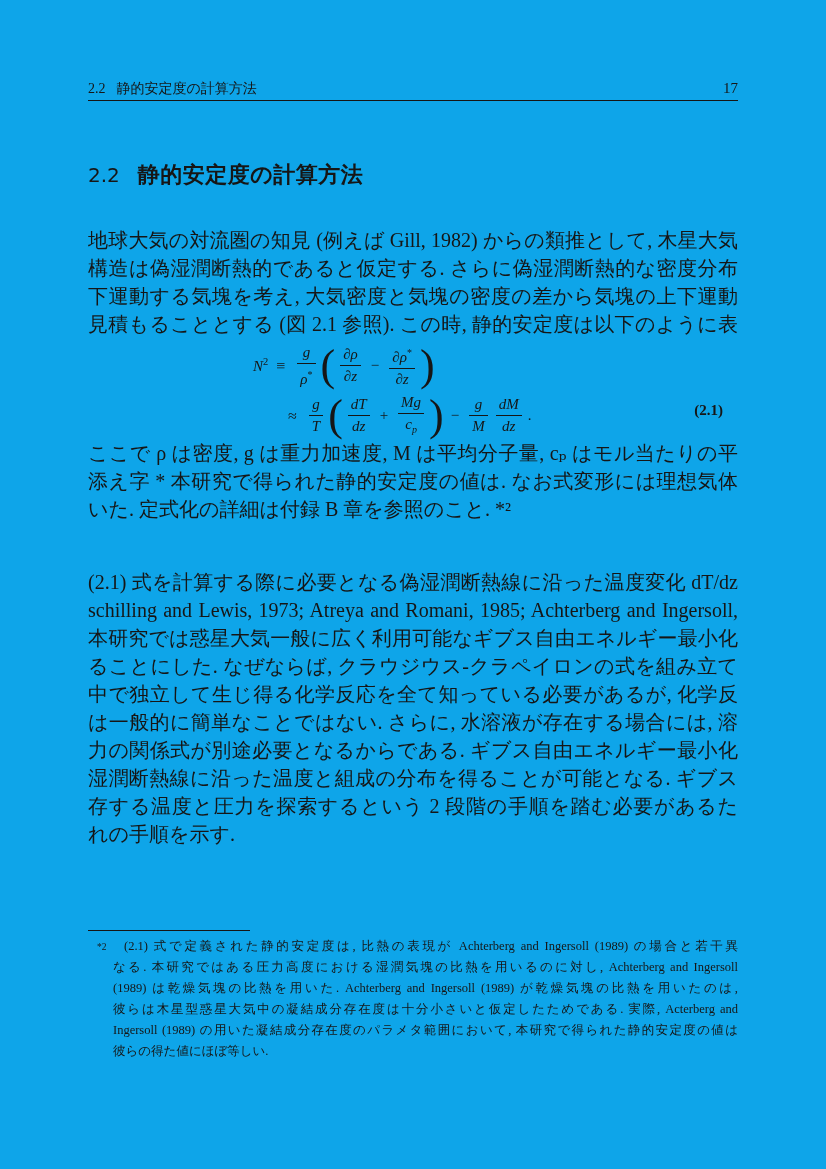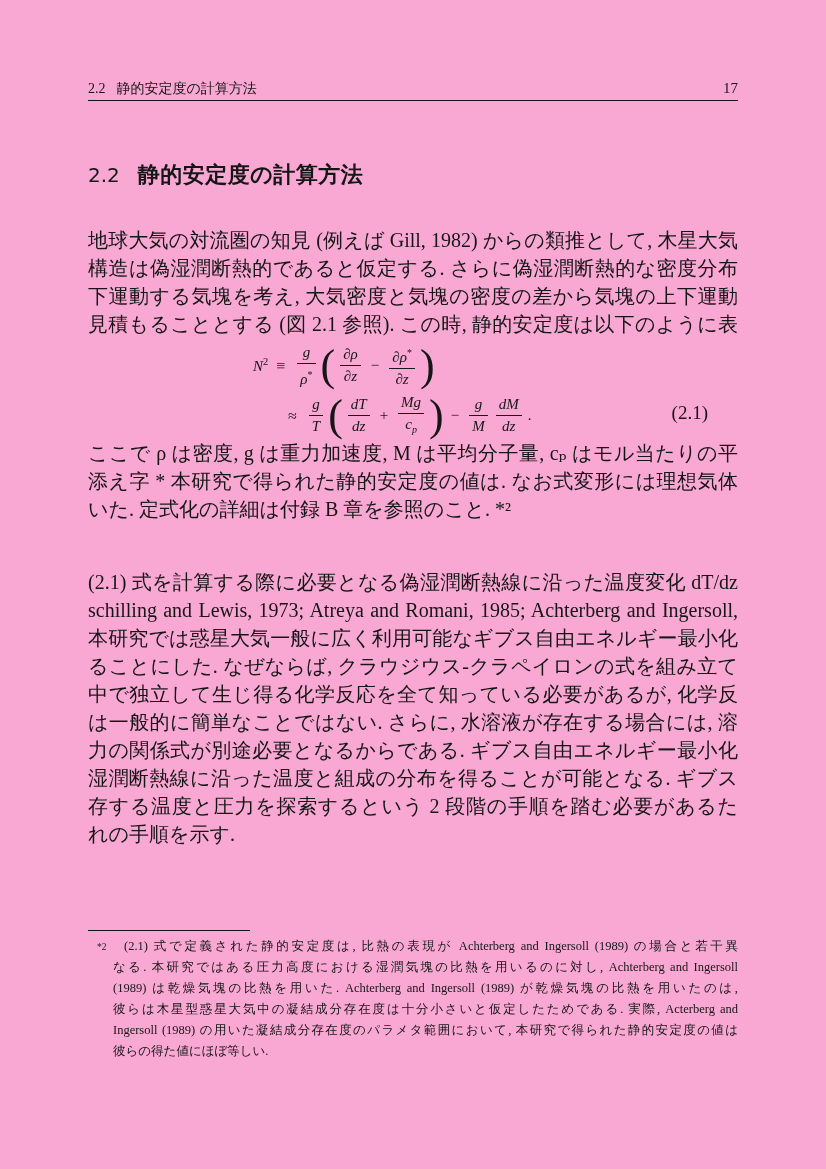--- a/index.html
+++ b/index.html
@@ -4,21 +4,21 @@
 <style>
   html, body {
     margin: 0; padding: 0;
     background: #ffffff;
     font-family: "Liberation Serif", "DejaVu Serif", serif;
     color: #161616;
   }
   .page {
     position: relative;
     width: 826px; height: 1169px;
-    background: #f9a8d4;
+    background: #0ea5e9;
     overflow: hidden;
   }
   
   .running-header {
     position: absolute; top: 80px; left: 88px; width: 650px;
     display: flex; justify-content: space-between; align-items: baseline;
     font-size: 14px; line-height: 16px;
   }
   .running-header .left { display: flex; gap: 11px; }
   .running-header .pageno { font-weight: normal; font-size: 15px; }
@@ -59,21 +59,21 @@
   .v { font-style: italic; }
   .frac { display: inline-block; vertical-align: middle; text-align: center; margin: 0 4px; }
   .frac .num { display: block; border-bottom: 1px solid #161616; padding: 0 3px 2px; line-height: 17px; }
   .frac .den { display: block; padding: 2px 3px 0; line-height: 17px; }
   .rel { margin: 0 8px; font-size: 16px; }
   .op { margin: 0 6px; }
   .bigp { font-size: 44px; font-weight: 300; line-height: 44px; transform: scaleY(1.02); margin: 0 1px; }
   sup.s { font-size: 10px; vertical-align: super; }
   sub.s { font-size: 10px; vertical-align: sub; font-style: italic; }
   .lhs sup { font-size: 10.5px; }
-  .eq-number { position: absolute; right: 30px; top: 60px; font-size: 19px; }
+  .eq-number { position: absolute; right: 15px; top: 60px; font-size: 15px; font-weight: bold; }
   .eq-dot { margin-left: 2px; }
   
   .footnote-rule {
     position: absolute; top: 930px; left: 88px; width: 162px;
     border-top: 1.1px solid #161616; height: 0;
   }
   .footnote {
     position: absolute; top: 936px; left: 88px; width: 650px;
     font-size: 12.5px; line-height: 21px;
   }

